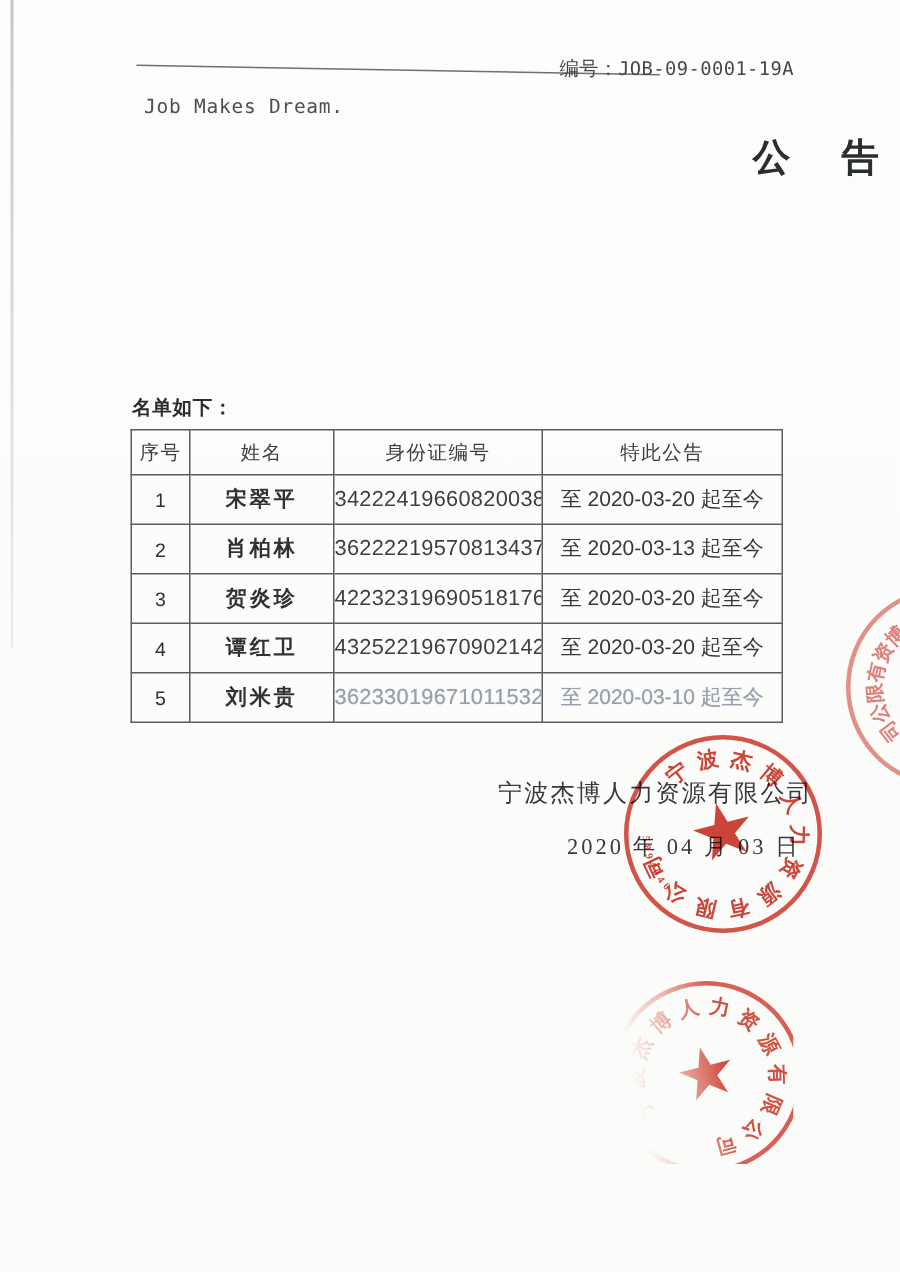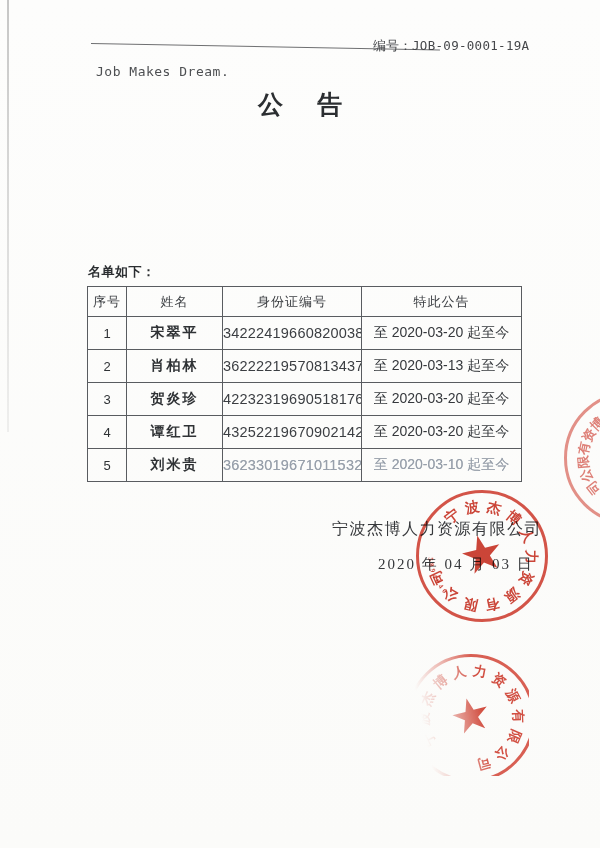--- a/index.html
+++ b/index.html
@@ -12,21 +12,21 @@
   }
   .scan-line{position:absolute;left:7px;top:0;width:2px;height:432px;
     background:linear-gradient(180deg,rgba(110,110,110,.38),rgba(140,140,140,.12));}
   .slogan{position:absolute;left:96px;top:26px;
     font-family:"DejaVu Sans Mono","Liberation Mono",monospace;
     font-size:13px;letter-spacing:.5px;color:#4d4f52;margin-top:38px;}
   .header-rule{position:absolute;left:91px;top:43px;width:349px;height:0;
     border-top:1.6px solid #6e6f71;transform:rotate(1.05deg);transform-origin:left center;}
   .doc-no{position:absolute;left:373px;top:37px;font-size:13px;color:#45474a;white-space:nowrap;}
   .doc-no .doc-no-val{font-family:"DejaVu Sans Mono","Liberation Mono",monospace;font-size:12.5px;letter-spacing:.3px;}
-  .title{position:absolute;left:0;top:88px;width:600px;margin:0;text-align:center;
+  .title{position:absolute;left:0;top:88px;width:600px;margin:0;text-align:right;
     font-size:25px;font-weight:600;letter-spacing:14px;text-indent:14px;color:#2b2e31;}
   .para{position:absolute;left:88px;top:134px;width:424px;margin:0;
     font-size:15.5px;line-height:30.5px;letter-spacing:.7px;
     text-align:justify;text-indent:2em;color:#303336;}
   .list-label{position:absolute;left:88px;top:263px;font-size:13px;font-weight:700;
     letter-spacing:.5px;color:#2b2e31;}
   table.roster{position:absolute;left:87px;top:286px;width:430px;height:191px;
     border-collapse:collapse;table-layout:fixed;padding-left:11px;}
   table.roster th,table.roster td{border:1px solid #595c60;text-align:center;
     vertical-align:middle;padding:0;overflow:hidden;}

